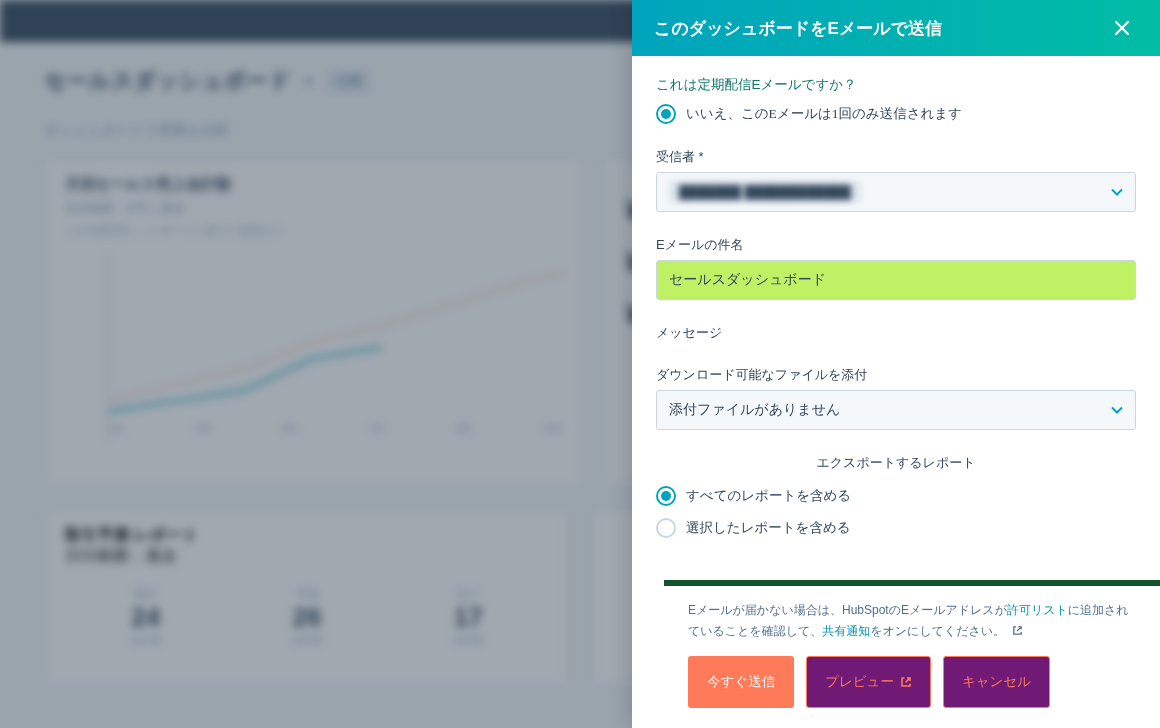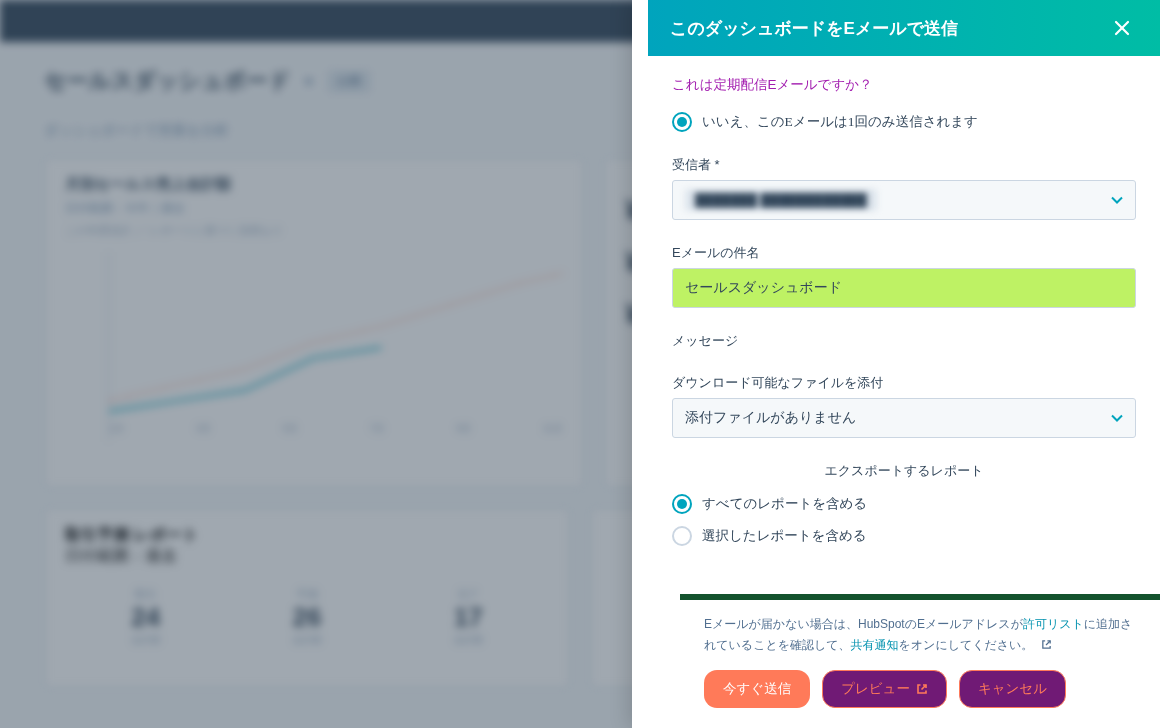--- a/index.html
+++ b/index.html
@@ -33,28 +33,28 @@
   .bg .card2 { background: #fff; border: 1px solid #cbd6e2; border-radius: 4px; padding: 16px 20px; flex: 1; height: 180px; }
   .bg .statsrow { display: flex; justify-content: space-around; margin-top: 20px; }
   .bg .stat { text-align: center; }
   .bg .stat .lbl { font-size: 11px; color: #99acc2; }
   .bg .stat .val { font-size: 26px; font-weight: 700; color: #33475b; }
   .bg .stat .sub { font-size: 10px; color: #99acc2; }
 
   .scrim { position: absolute; inset: 0; background: rgba(45,62,80,0.45); }
 
   
-  .panel { position: absolute; top: 0; right: 0; bottom: 0; width: 528px; background: #fff; display: flex; flex-direction: column; box-shadow: -4px 0 18px rgba(0,0,0,0.15); padding-left: 16px; }
+  .panel { position: absolute; top: 0; right: 0; bottom: 0; width: 528px; background: #fff; display: flex; flex-direction: column; box-shadow: -4px 0 18px rgba(0,0,0,0.15); }
   .panel-header { height: 56px; background: linear-gradient(90deg, #00a4bd 0%, #00bda5 100%); color: #fff; display: flex; align-items: center; justify-content: space-between; padding: 0 22px; }
   .panel-header h2 { font-size: 17px; font-weight: 600; }
   .close-btn { width: 32px; height: 32px; display: flex; align-items: center; justify-content: center; cursor: pointer; border-radius: 4px; }
   .close-btn svg { stroke: #fff; }
 
   .panel-body { flex: 1; overflow-y: auto; padding: 20px 24px 8px; font-size: 13.5px; color: #33475b; }
-  .prompt { margin-bottom: 12px; color: #a21caf; }
+  .prompt { margin-bottom: 4px; color: #0f766e; }
 
   .radio-group { margin-bottom: 18px; font-family: Liberation Serif, serif; }
   .radio-item { display: flex; align-items: center; gap: 10px; padding: 6px 0; cursor: pointer; }
   .radio-outer { width: 20px; height: 20px; border-radius: 50%; border: 2px solid #cbd6e2; display: flex; align-items: center; justify-content: center; flex-shrink: 0; }
   .radio-item.selected .radio-outer { border-color: #00a4bd; }
   .radio-inner { width: 10px; height: 10px; border-radius: 50%; background: transparent; }
   .radio-item.selected .radio-inner { background: #00a4bd; }
   .radio-item span.lbl { color: #33475b; }
 
   .field { margin-bottom: 24px; }
@@ -70,21 +70,21 @@
   .select-box .caret svg { display: block; }
 
   .section-title { font-size: 13px; color: #33475b; margin: 4px 17px 8px; text-align: center; }
 
   
   .panel-footer { border-top: 6px solid #14532d; padding: 14px 24px 20px; font-size: 12px; color: #516f90; margin-left: 32px; }
   .help-text { line-height: 1.7; margin-bottom: 14px; }
   .help-text a { color: #0091ae; text-decoration: none; }
   .ext-icon { display: inline-block; vertical-align: -1px; margin-left: 4px; }
   .btn-row { display: flex; gap: 12px; }
-  .btn { height: 38px; padding: 0 18px; border-radius: 13px; font-size: 13.5px; font-weight: 500; display: inline-flex; align-items: center; gap: 6px; cursor: pointer; border: 1px solid transparent; }
+  .btn { height: 52px; padding: 0 18px; border-radius: 3px; font-size: 13.5px; font-weight: 500; display: inline-flex; align-items: center; gap: 6px; cursor: pointer; border: 1px solid transparent; }
   .btn-primary { background: #ff7a59; color: #fff; }
   .btn-secondary { background: #701a75; color: #ff7a59; border: 1px solid #ff7a59; }
 </style>
 </head>
 <body>
 
 <div class="stage">
 
   <div class="bg">
     <div class="topbar"></div>

